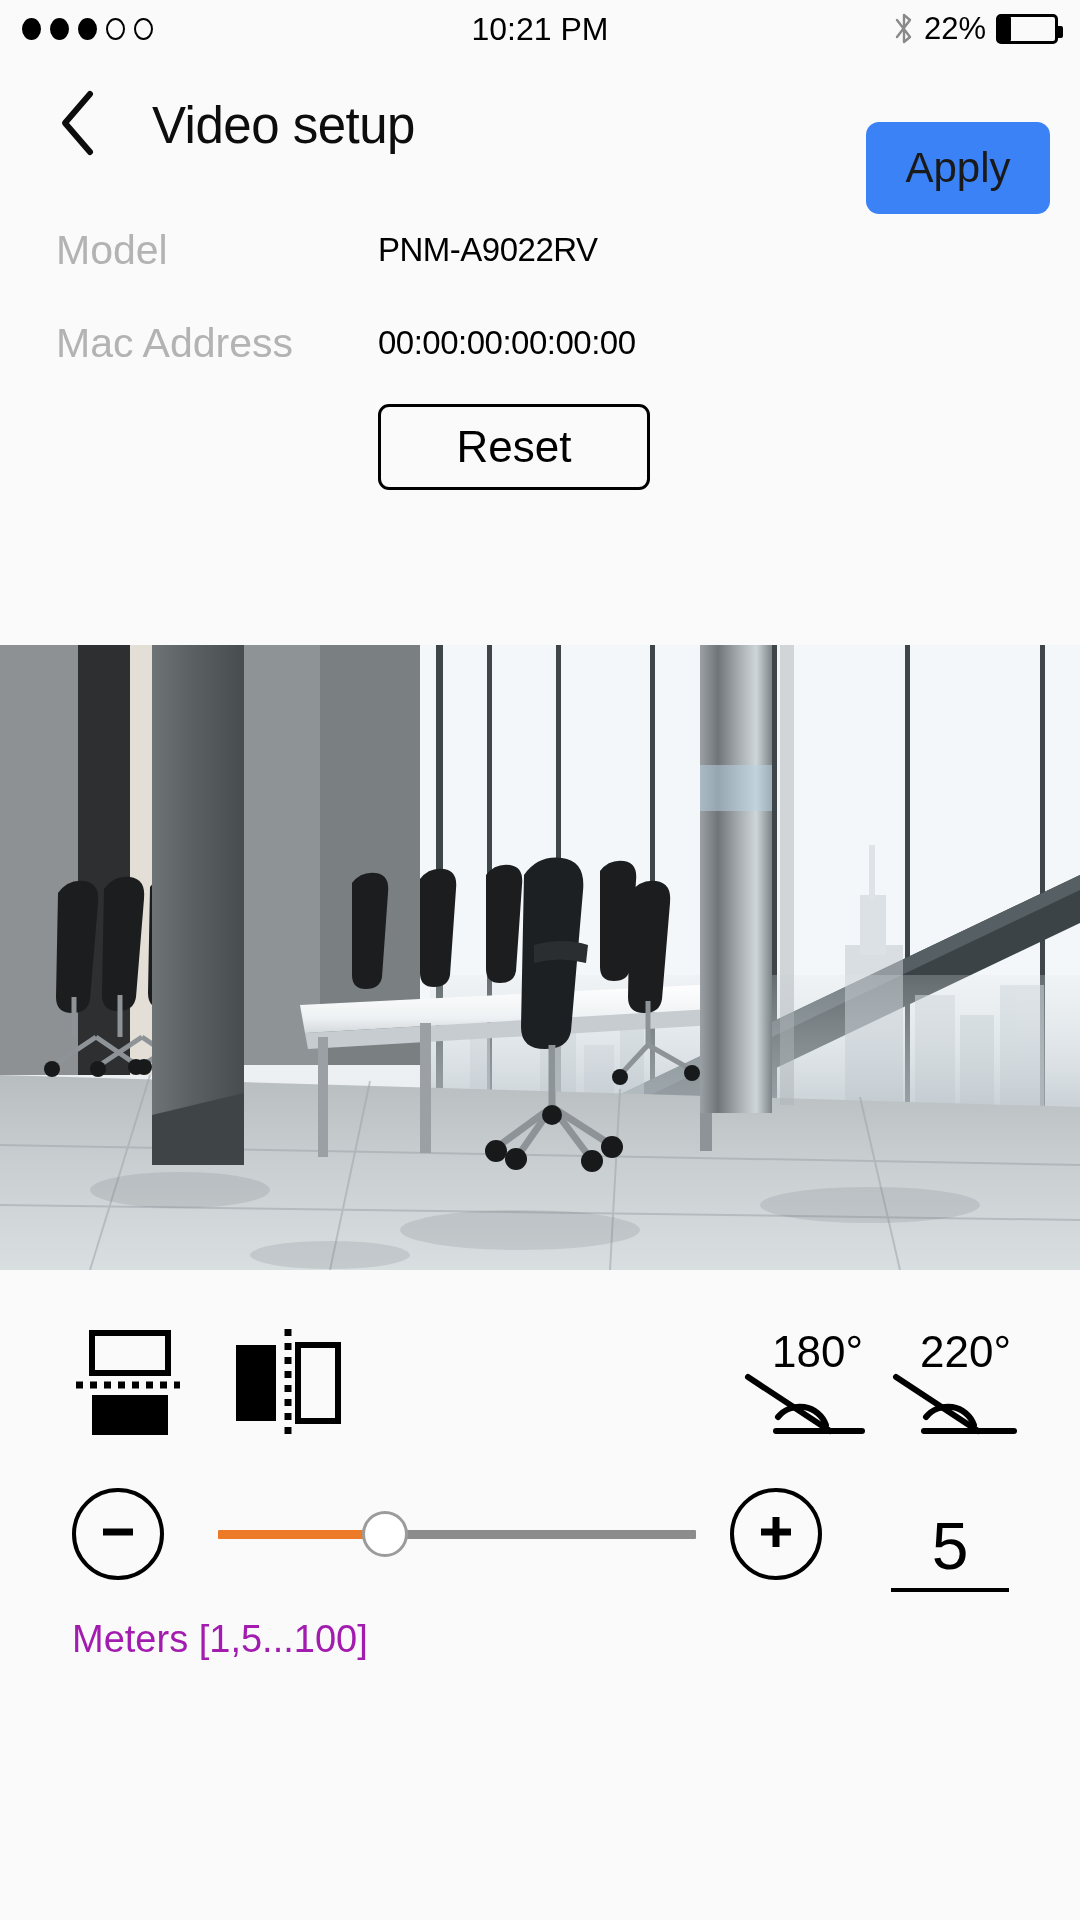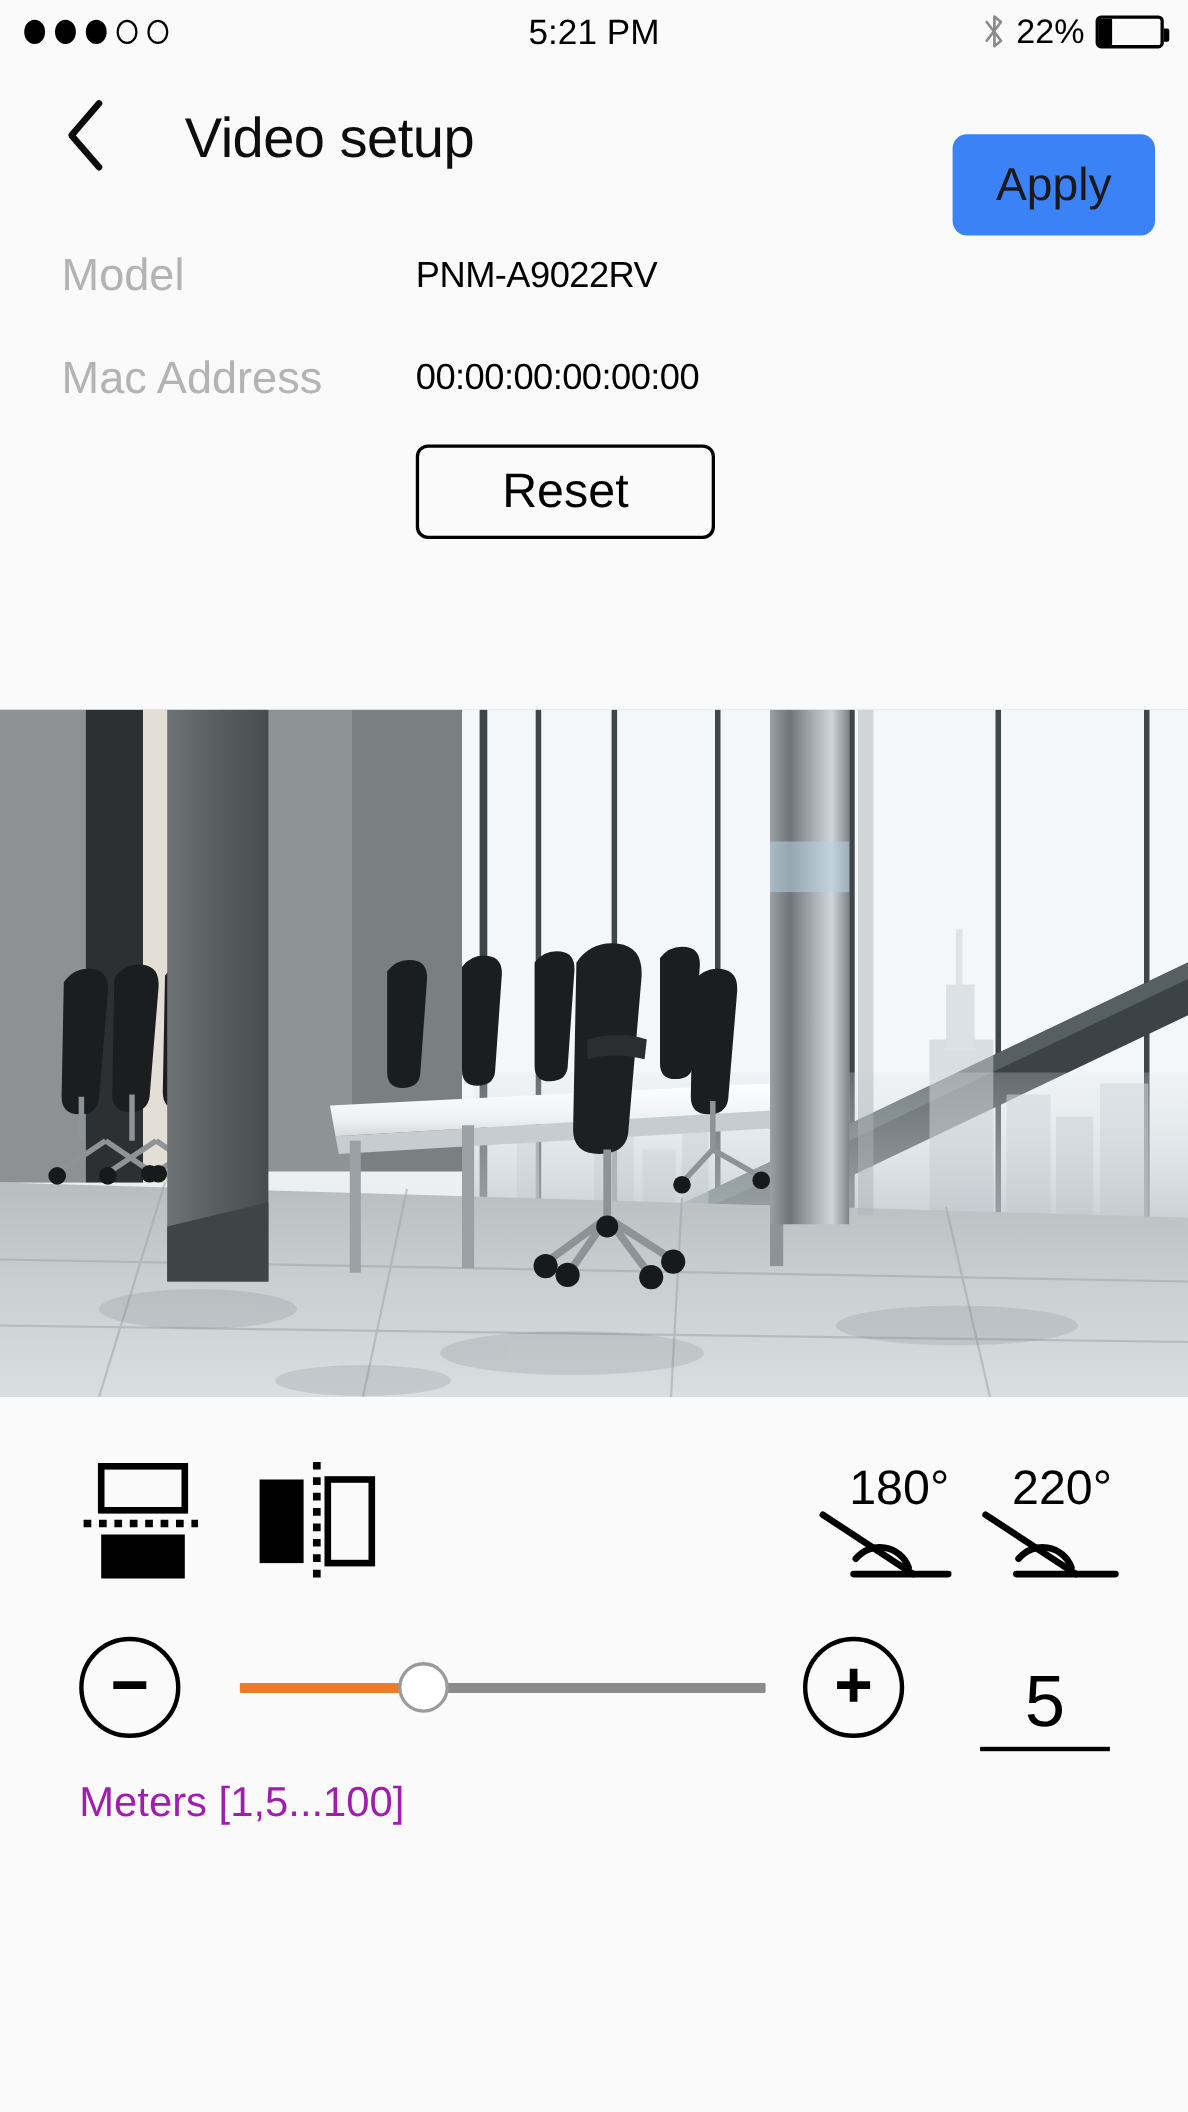--- a/index.html
+++ b/index.html
@@ -46,21 +46,21 @@
   .header{
     position:absolute; top:58px; left:0; width:1080px; height:132px;
   }
   .back-btn{
     position:absolute; left:42px; top:26px; width:72px; height:82px;
     display:flex; align-items:center; justify-content:center; cursor:pointer;
   }
   .page-title{
     position:absolute; left:152px; top:26px; height:82px;
     display:flex; align-items:center;
-    font-size:51px; font-weight:400; color:#0d0d0d; letter-spacing:-0.5px;margin-left:16px;
+    font-size:51px; font-weight:400; color:#0d0d0d; letter-spacing:-0.5px;
   }
   .apply-btn{
     position:absolute; right:30px; top:22px;
     width:184px; height:92px; border-radius:13px;
     background:#3b82f6; border:none; cursor:pointer;
     display:flex; align-items:center; justify-content:center;
     font-family:"Liberation Sans", sans-serif;
     font-size:42px; color:#1a1a1a;margin-top:42px;
   }
 
@@ -139,21 +139,21 @@
 <body>
 
 <div class="statusbar">
   <div class="sb-left">
     <span class="dot filled"></span>
     <span class="dot filled"></span>
     <span class="dot filled"></span>
     <span class="dot empty"></span>
     <span class="dot empty"></span>
   </div>
-  <div class="sb-center">5:21 PM</div>
+  <div class="sb-center">10:21 PM</div>
   <div class="sb-right">
     <span class="bt-icon">
       <svg viewBox="0 0 20 34" width="20" height="34">
         <path d="M3 8 L16 25 L10 30 L10 3 L16 8 L3 25" fill="none" stroke="#8a8a8a" stroke-width="2.4" stroke-linejoin="round" stroke-linecap="round"></path>
       </svg>
     </span>
     <span class="battery-pct">22%</span>
     <span class="battery">
       <span class="battery-fill" id="battery-fill" style="width:22%"></span>
     </span>

